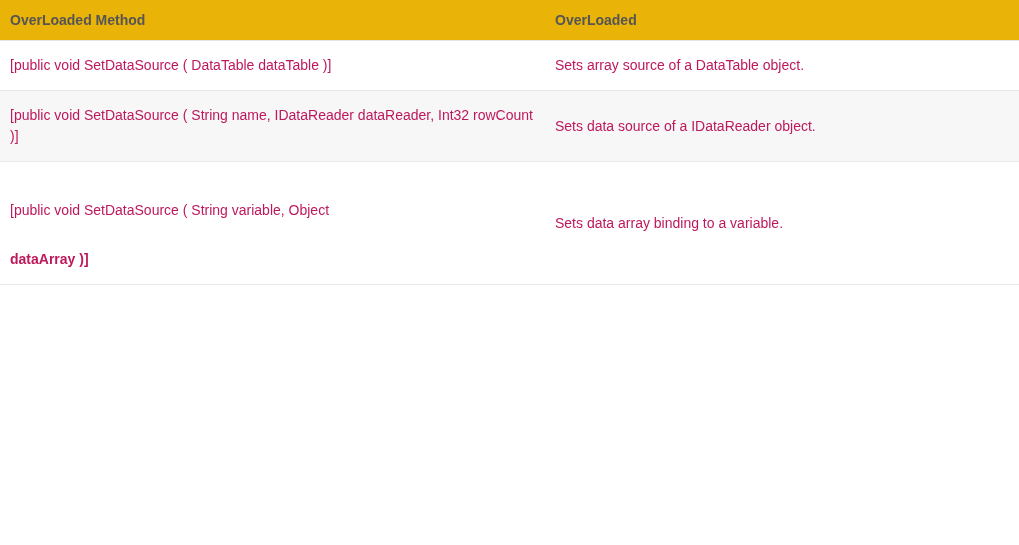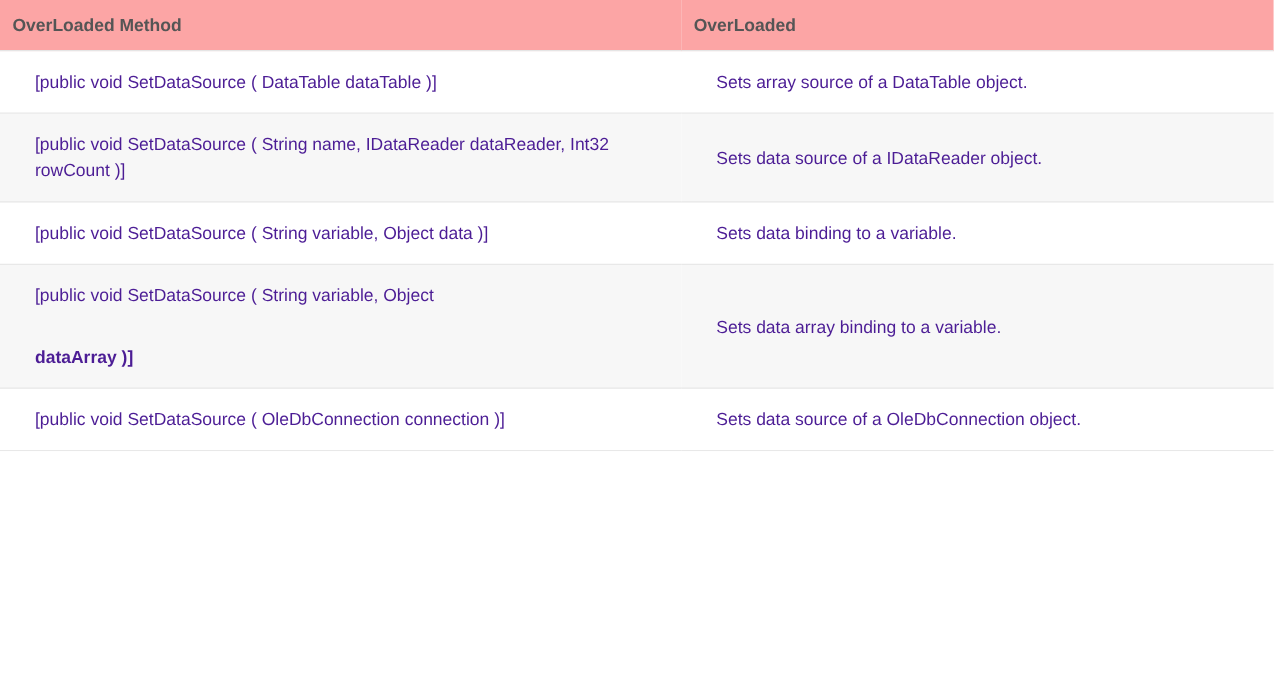--- a/index.html
+++ b/index.html
@@ -13,47 +13,48 @@
       color: #555;
       background: #fff;
       width: 1019px;
     }
     table {
       width: 100%;
       border-collapse: collapse;
       table-layout: fixed;
     }
     thead th {
-      background: #fca5a5;
+      background: #eab308;
       text-align: left;
       padding: 12px 10px;
       font-weight: bold;
       color: #555;
       border-bottom: 1px solid #e5e5e5;
     }
     thead th:first-child {
       width: 545px;
     }
     tbody tr {
       border-bottom: 1px solid #e8e8e8;
     }
     tbody td {
-      padding: 14px 28px;
+      padding: 14px 10px;
       vertical-align: middle;
-      color: #4c1d95;
+      color: #be185d;
       line-height: 1.5;
     }
     tbody tr:nth-child(even) {
       background: #f7f7f7;
     }
     tbody tr:nth-child(odd) {
       background: #ffffff;
     }
     .method-para {
       margin-bottom: 28px;
+      margin-top: 24px;
     }
     .method-para:last-child {
       margin-bottom: 0;
       font-weight: bold;
     }
   </style>
 </head>
 <body>
 
 <table>
@@ -66,28 +67,20 @@
   <tbody>
     <tr>
       <td>[public void SetDataSource ( DataTable dataTable )]</td>
       <td>Sets array source of a DataTable object.</td>
     </tr>
     <tr>
       <td>[public void SetDataSource ( String name, IDataReader dataReader, Int32 rowCount )]</td>
       <td>Sets data source of a IDataReader object.</td>
     </tr>
     <tr>
-      <td>[public void SetDataSource ( String variable, Object data )]</td>
-      <td>Sets data binding to a variable.</td>
-    </tr>
-    <tr>
       <td>
         <p class="method-para">[public void SetDataSource ( String variable, Object</p>
         <p class="method-para">dataArray )]</p>
       </td>
       <td>Sets data array binding to a variable.</td>
     </tr>
-    <tr>
-      <td>[public void SetDataSource ( OleDbConnection connection )]</td>
-      <td>Sets data source of a OleDbConnection object.</td>
-    </tr>
   </tbody>
 </table>
 
 </body></html>

